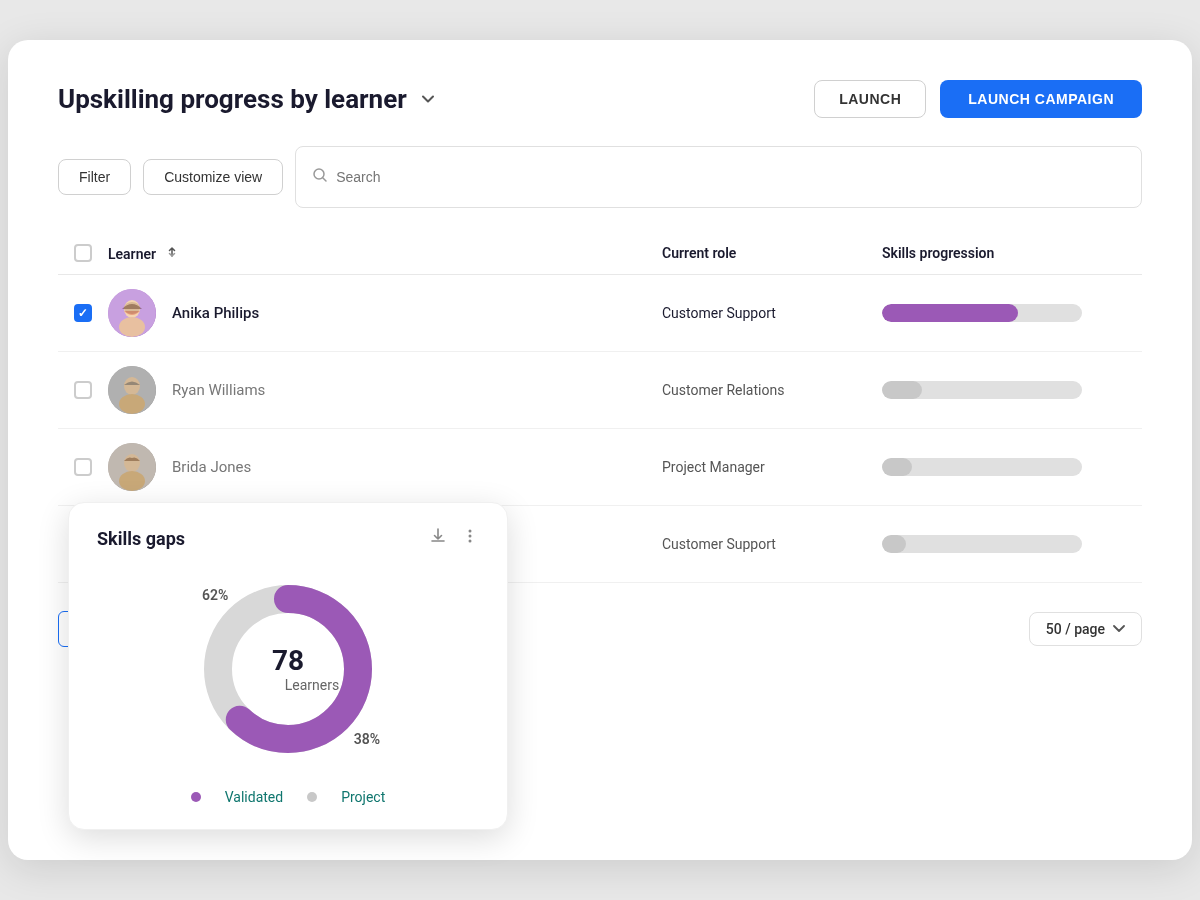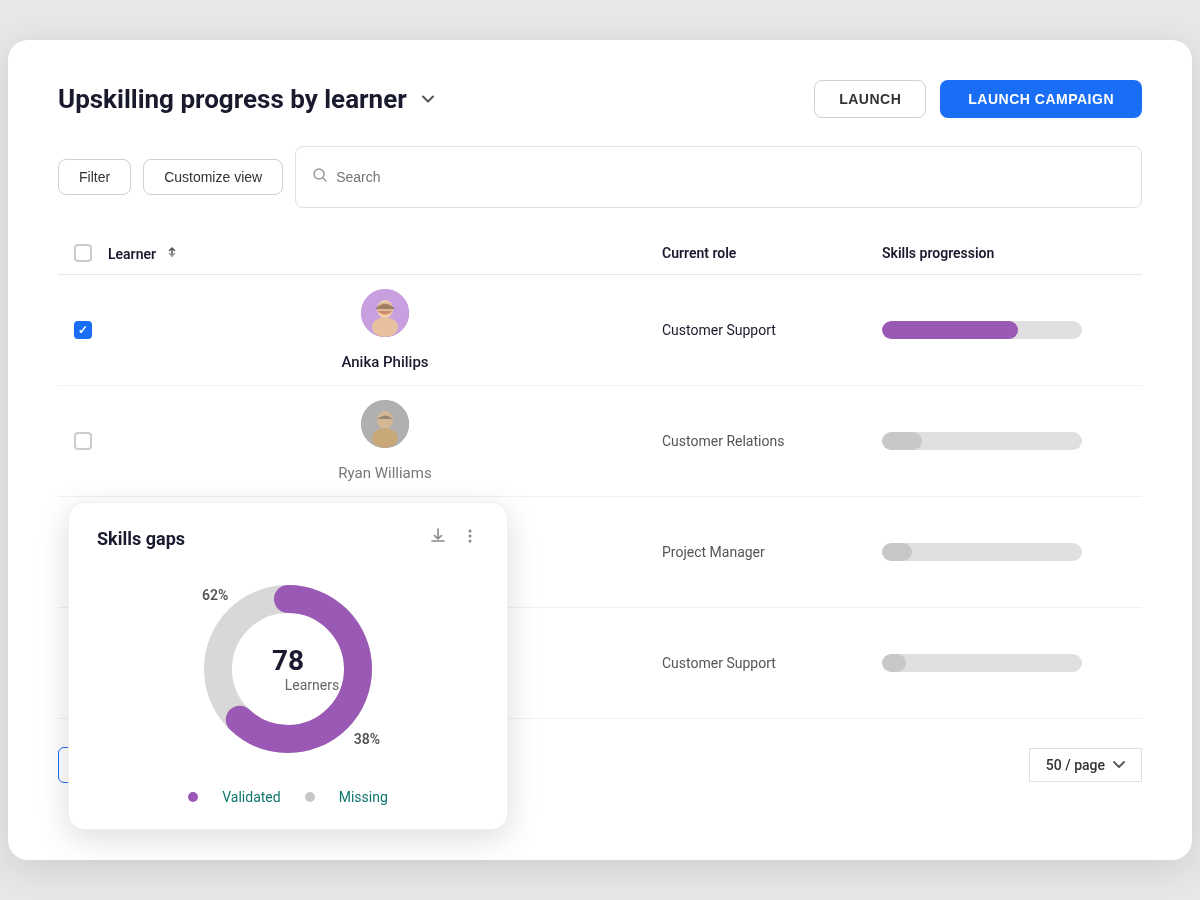--- a/index.html
+++ b/index.html
@@ -162,21 +162,20 @@
     .checkbox.checked::after {
       content: '✓';
       color: #fff;
       font-size: 12px;
       font-weight: 700;
     }
     .learner-cell {
       display: flex;
       align-items: center;
       gap: 16px;
-      flex-direction: column;
     }
     .avatar {
       width: 48px;
       height: 48px;
       border-radius: 50%;
       overflow: hidden;
       background: #ddd;
       flex-shrink: 0;
       display: flex;
       align-items: center;
@@ -257,21 +256,21 @@
     .page-dots {
       font-size: 14px;
       color: #888;
       padding: 0 4px;
     }
     .per-page {
       display: flex;
       align-items: center;
       gap: 8px;
       border: 1.5px solid #e0e0e0;
-      border-radius: 0;
+      border-radius: 8px;
       padding: 8px 16px;
       font-size: 14px;
       font-weight: 500;
       color: #333;
       cursor: pointer;
       background: #fff;
     }
 
     
     .skills-gap-card {
@@ -588,17 +587,17 @@
       </div>
     </div>
 
     <div class="legend">
       <div class="legend-item">
         <div class="legend-dot validated"></div>
         <span>Validated</span>
       </div>
       <div class="legend-item">
         <div class="legend-dot missing"></div>
-        <span>Missing</span>
+        <span>Project</span>
       </div>
     </div>
   </div>
 </div>
 
 </body></html>

